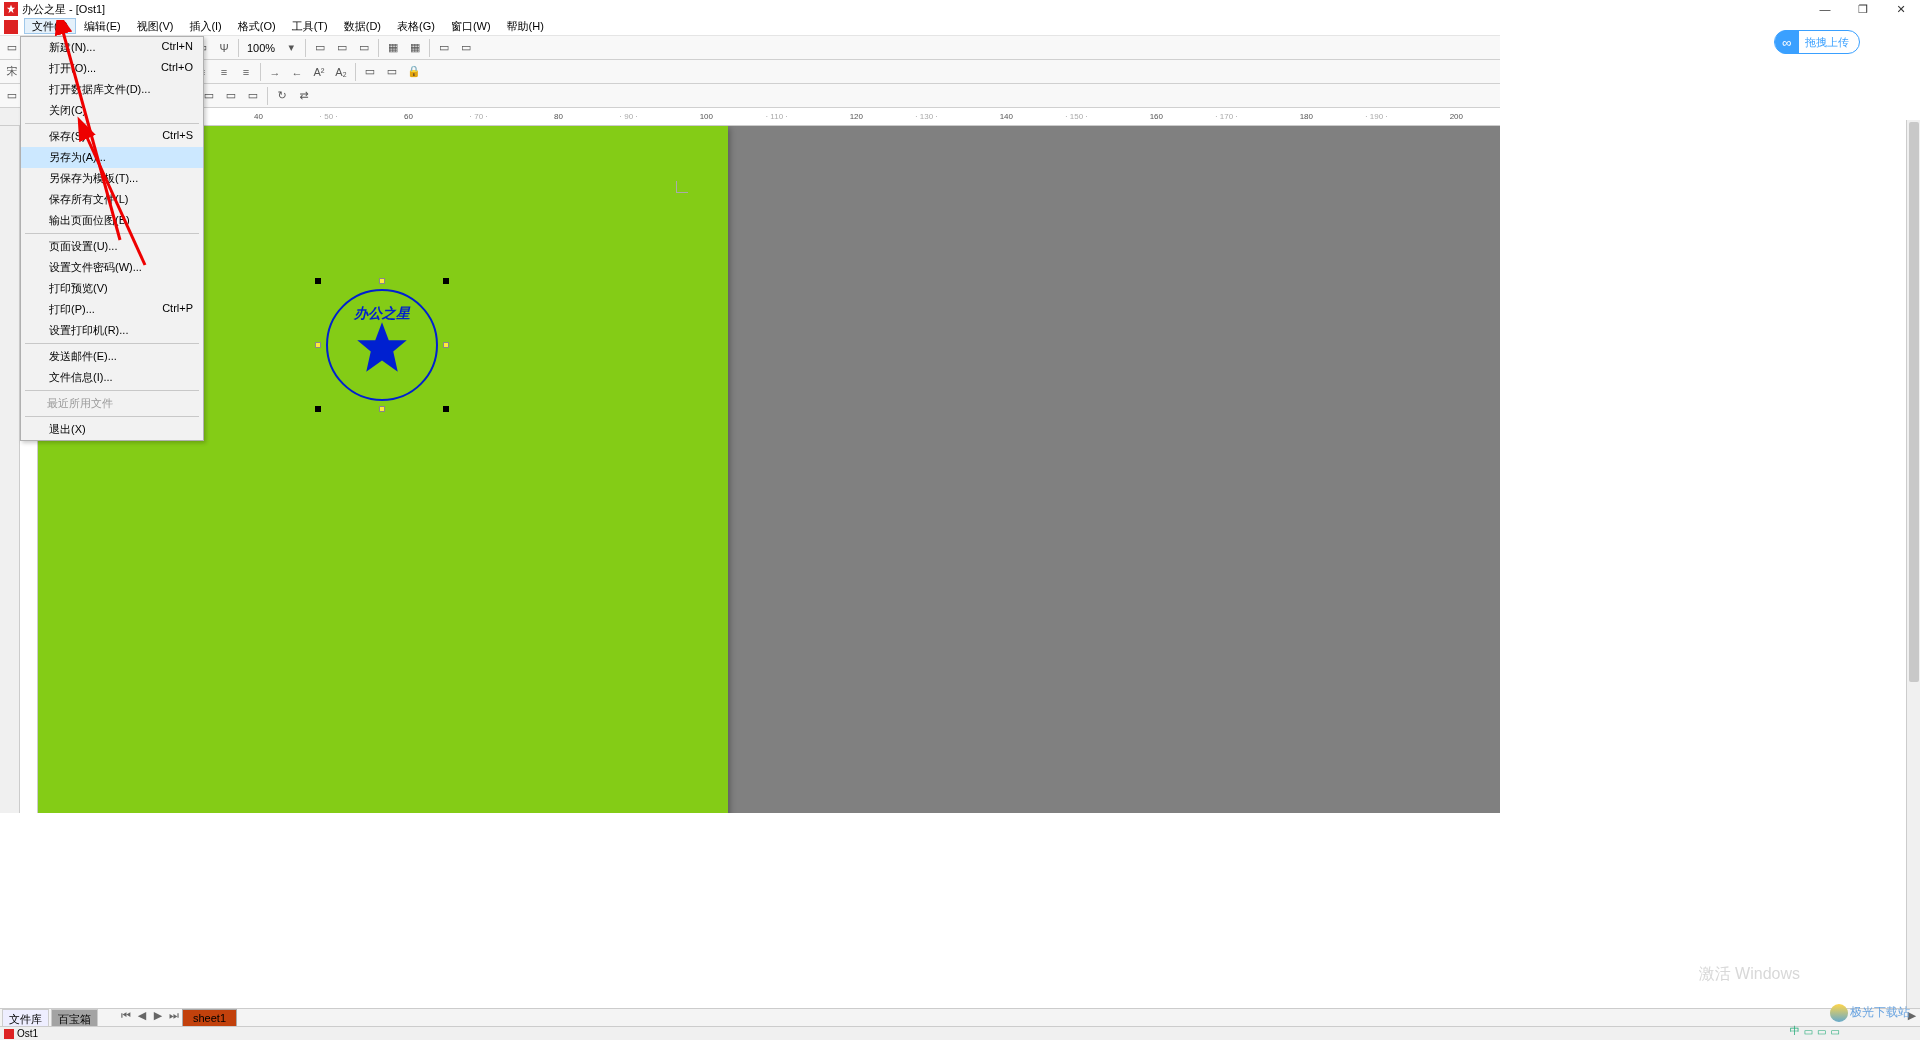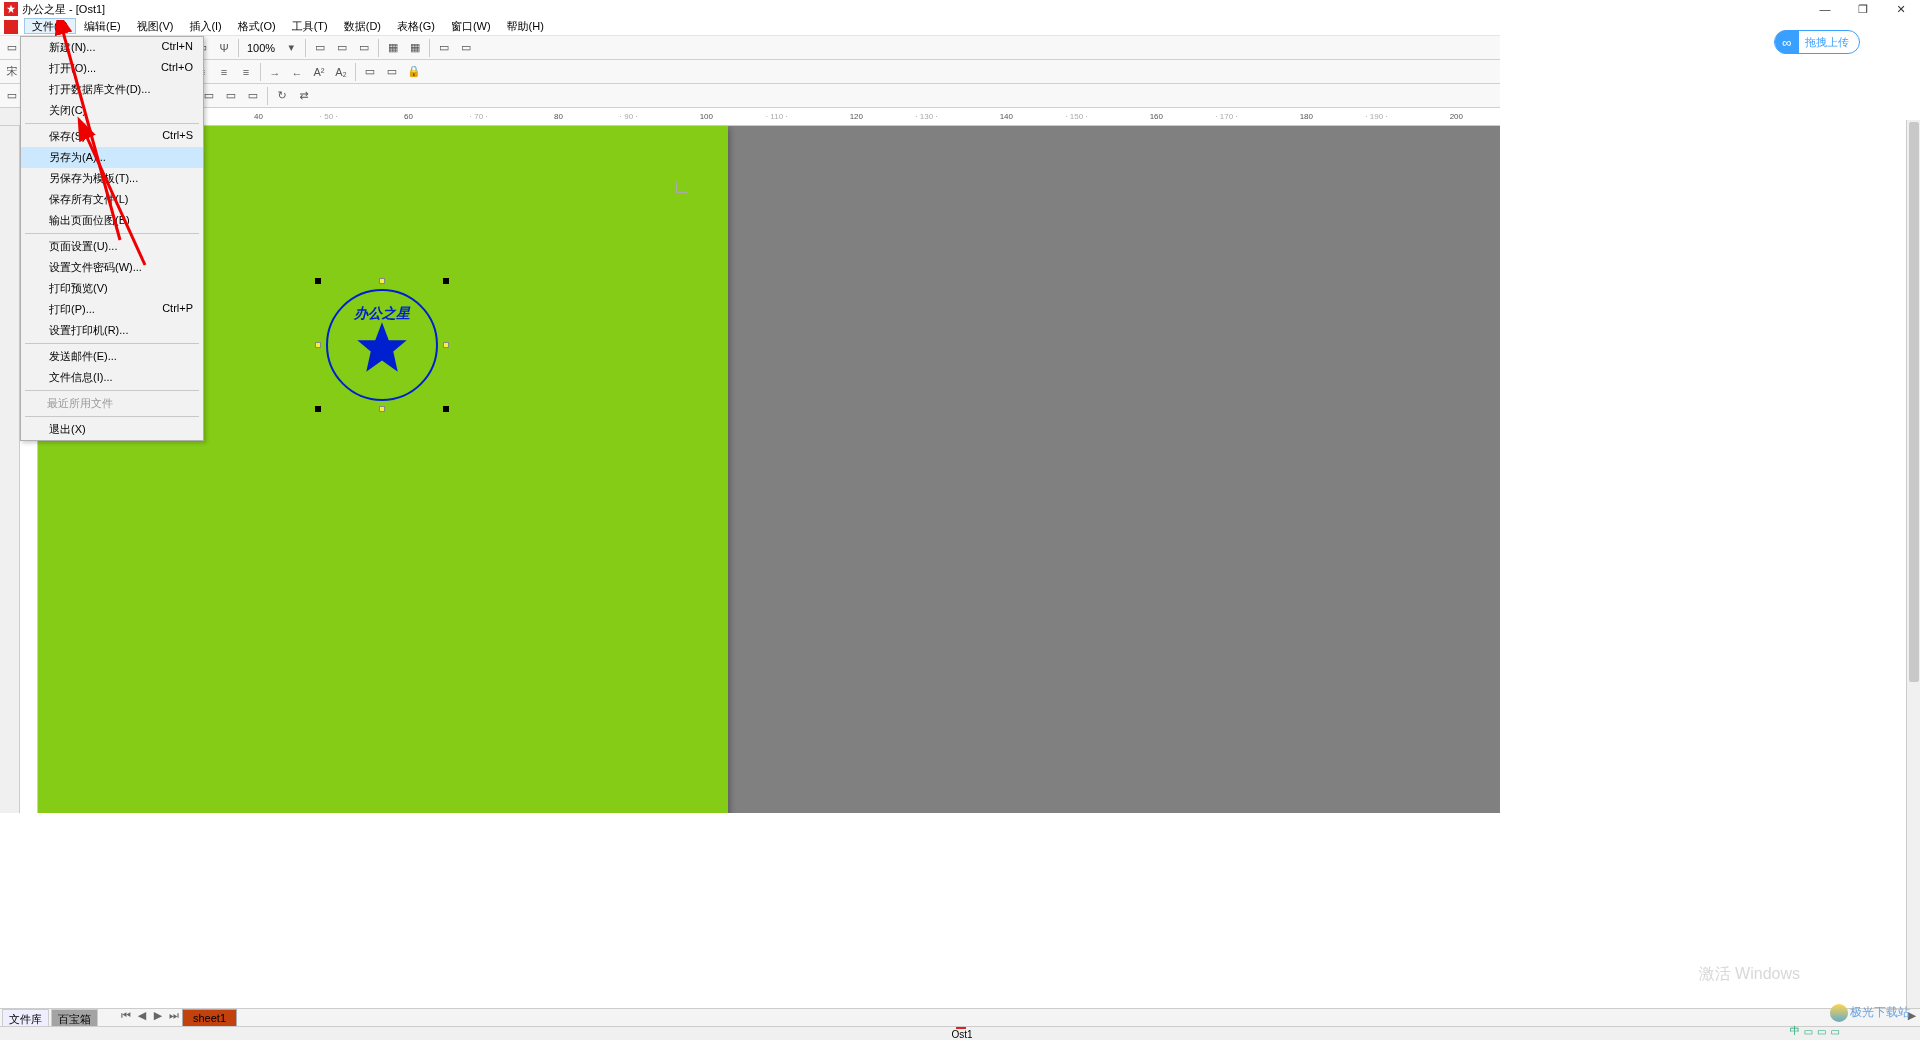--- a/index.html
+++ b/index.html
@@ -59,21 +59,21 @@
 
 .upload-btn { position: absolute; right: 60px; top: 30px; height: 24px; background: #fff; border: 1px solid #3aa0ff; border-radius: 12px; display: flex; align-items: center; font-size: 11px; color: #3aa0ff; padding-right: 10px; }
 .upload-btn .ico { width: 24px; height: 24px; background: #3aa0ff; border-radius: 12px 0 0 12px; display: flex; align-items: center; justify-content: center; color: #fff; font-size: 13px; margin-right: 6px; }
 
 .bottom-tabs { position: absolute; left: 0; bottom: 14px; height: 18px; display: flex; font-size: 11px; align-items: flex-start; background: #f4f4f4; width: 100%; border-top: 1px solid #ccc; }
 .bottom-tabs .side-tab { padding: 2px 6px; border: 1px solid #ccc; background: #a3a3a3; margin-left: 2px; }
 .bottom-tabs .side-tab.active { background: #eef; }
 .bottom-tabs .nav-btn { width: 16px; text-align: center; color: #666; }
 .bottom-tabs .sheet-tab { padding: 2px 10px; border: 1px solid #aaa; background: #c2410c; }
 
-.statusbar { position: absolute; left: 0; bottom: 0; height: 14px; width: 100%; background: #f0f0f0; display: flex; align-items: center; font-size: 10px; padding-left: 4px; border-top: 1px solid #ccc; flex-direction: column; }
+.statusbar { position: absolute; left: 0; bottom: 0; height: 14px; width: 100%; background: #f0f0f0; display: flex; align-items: center; font-size: 10px; padding-left: 4px; border-top: 1px solid #ccc; }
 .statusbar .app-icon2 { width: 10px; height: 10px; background: #d22; margin-right: 3px; }
 
 .watermark { position: absolute; right: 10px; bottom: 18px; font-size: 12px; color: #6aa4e0; display: flex; align-items: flex-start; gap: 2px; }
 .watermark .globe { width: 18px; height: 18px; border-radius: 50%; background: linear-gradient(#ffd54a,#6ac); display: inline-block; }
 
 .tray { position: absolute; right: 80px; bottom: 2px; font-size: 10px; color: #2a7; display: flex; gap: 4px; align-items: center; }
 </style>
 </head>
 <body>
 

